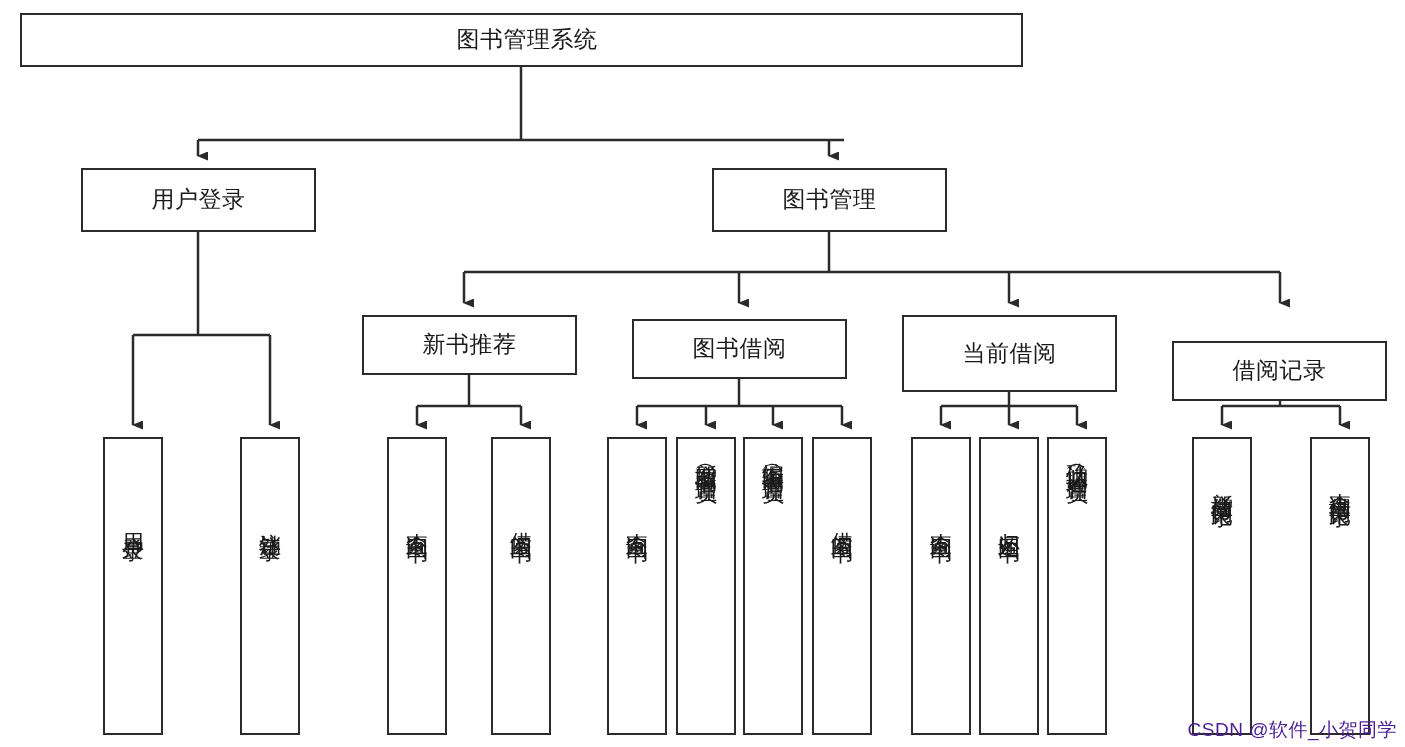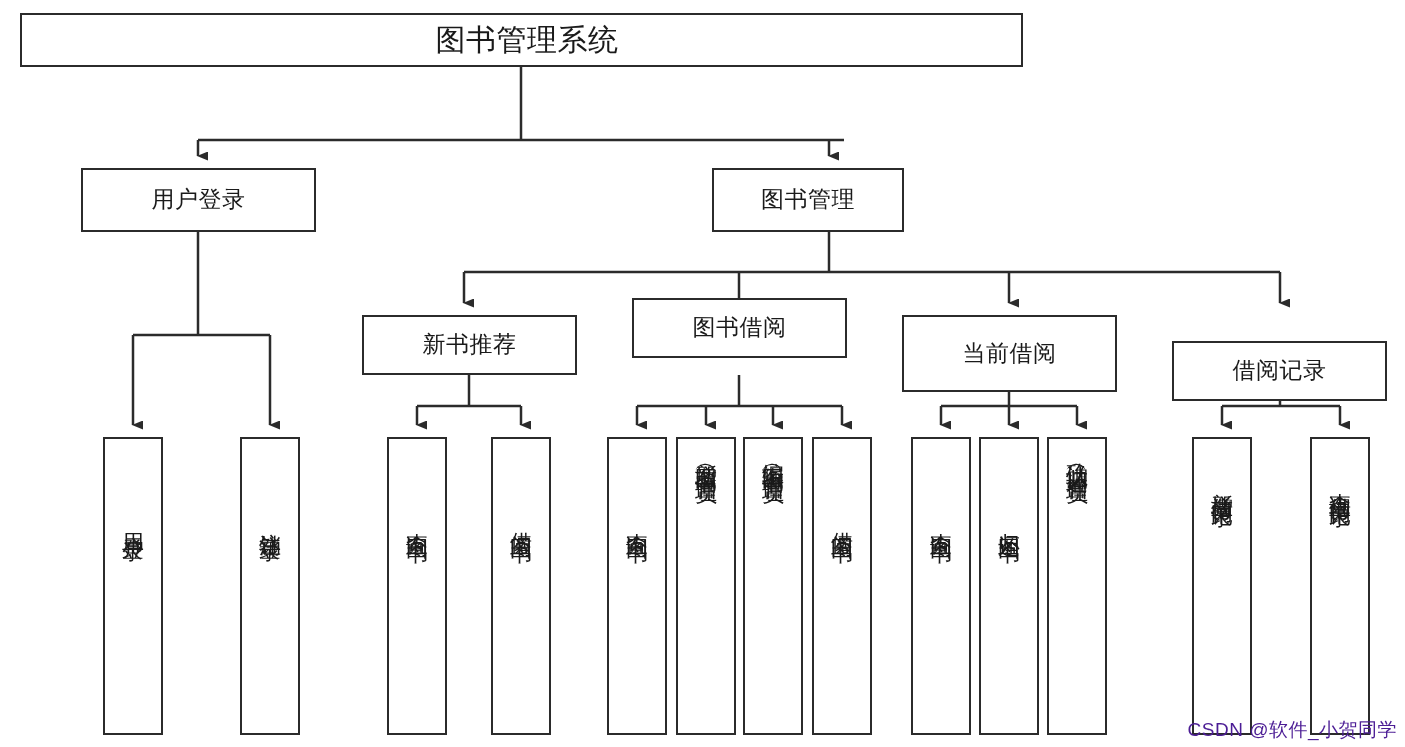--- a/index.html
+++ b/index.html
@@ -41,21 +41,21 @@
     color: #1a1a1a;
     line-height: 1.18;
     text-align: center;
     white-space: nowrap;
   }
   .node-h .node-label {
     font-size: 23px;
     letter-spacing: 0.5px;
   }
   .node-root .node-label {
-    font-size: 30px;
+    font-size: 23px;
     letter-spacing: 0.5px;
     margin-left: 11px;
   }
   .node-v {
     align-items: flex-start;
     padding-top: 0;
   }
   .node-v .node-label {
     writing-mode: vertical-rl;
     text-orientation: upright;
@@ -131,29 +131,29 @@
   </svg>
 
   <div class="node-box node-root node-h" style="left:20px; top:13px; width:1003px; height:54px;">
     <span class="node-label">图书管理系统</span>
   </div>
 
   <div class="node-box node-h" style="left:81px; top:168px; width:235px; height:64px;">
     <span class="node-label">用户登录</span>
   </div>
 
-  <div class="node-box node-h" style="left:712px; top:168px; width:192px; height:64px;">
+  <div class="node-box node-h" style="left:712px; top:168px; width:235px; height:64px;">
     <span class="node-label">图书管理</span>
   </div>
 
   <div class="node-box node-h" style="left:362px; top:315px; width:215px; height:60px;">
     <span class="node-label">新书推荐</span>
   </div>
 
-  <div class="node-box node-h" style="left:632px; top:298px; width:215px; height:60px;">
+  <div class="node-box node-h" style="left:632px; top:319px; width:215px; height:60px;">
     <span class="node-label">图书借阅</span>
   </div>
 
   <div class="node-box node-h" style="left:902px; top:315px; width:215px; height:77px;">
     <span class="node-label">当前借阅</span>
   </div>
 
   <div class="node-box node-h" style="left:1172px; top:315px; width:215px; height:60px;margin-top:26px;">
     <span class="node-label">借阅记录</span>
   </div>

